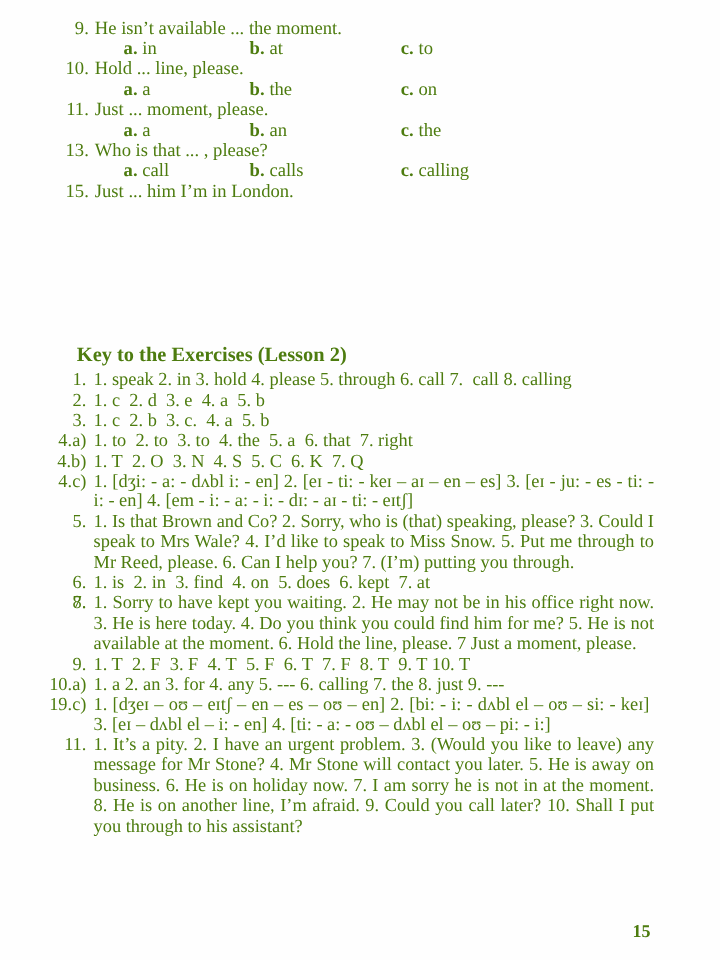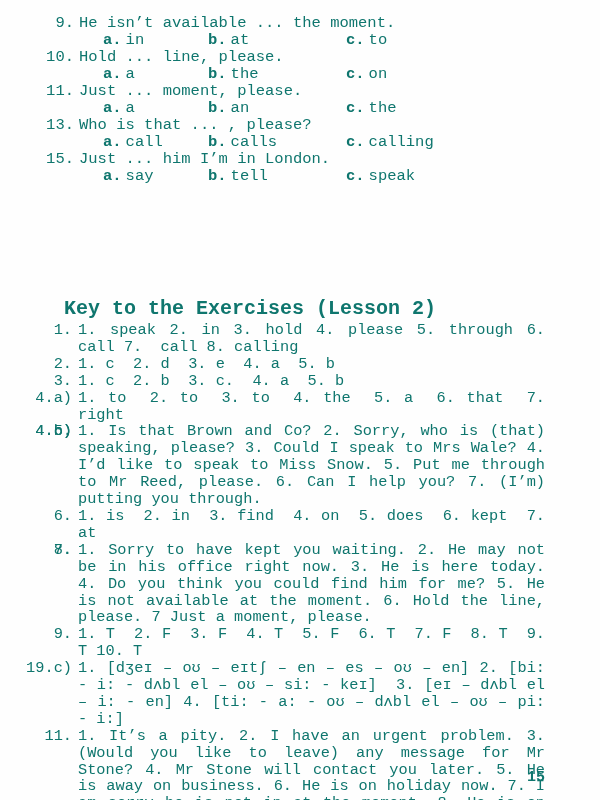--- a/index.html
+++ b/index.html
@@ -1,48 +1,48 @@
 <!DOCTYPE html>
 <html><head>
 <meta charset="utf-8">
 <style>
   html, body { margin: 0; padding: 0; background: #ffffff; }
   .page {
     position: relative;
     width: 600px;
     height: 800px;
     background: #fefefe;
-    color: #0f766e;
-    font-family: Liberation Mono, monospace;
+    color: #4d7c0f;
+    font-family: Liberation Serif, serif;
     overflow: hidden;
   }
 
   
   .questions { position: absolute; top: 15px; left: 0; right: 0; }
   .q-row { font-size: 15.5px; line-height: 17px; white-space: nowrap; }
   .q-num {
     display: inline-block;
     width: 74px;
     text-align: right;
     white-space: pre;
   }
   .q-text { margin-left: 5px; }
   .q-opts { position: relative; height: 17px; font-size: 15.5px; line-height: 17px; }
   .opt { position: absolute; top: 0; white-space: nowrap; }
   .opt-a { left: 103px; }
   .opt-b { left: 208px; }
-  .opt-c { left: 346px; }
+  .opt-c { left: 334px; }
   .opt-letter { font-weight: bold; }
   .opt-word { margin-left: 4px; }
 
   
   .key { position: absolute; top: 284px; left: 0; width: 545px; }
   .key-heading {
-    margin: 16px 0 5px 64px;
-    font-size: 20px;
+    margin: 3px 0 5px 64px;
+    font-size: 17px;
     font-weight: bold;
     line-height: 17px;
   }
   .k-item {
     position: relative;
     padding-left: 78px;
     text-align: justify;
     font-size: 15.3px;
     line-height: 16.9px;
   }
@@ -113,25 +113,20 @@
       <span class="opt opt-b"><span class="opt-letter">b.</span><span class="opt-word">calls</span></span>
       <span class="opt opt-c"><span class="opt-letter">c.</span><span class="opt-word">calling</span></span>
     </div>
   </div>
 
 
   <div class="q-item">
     <div class="q-row">
       <span class="q-num">15.</span><span class="q-text">Just ... him I’m in London.</span>
     </div>
-    <div class="q-opts">
-      <span class="opt opt-a"><span class="opt-letter">a.</span><span class="opt-word">say</span></span>
-      <span class="opt opt-b"><span class="opt-letter">b.</span><span class="opt-word">tell</span></span>
-      <span class="opt opt-c"><span class="opt-letter">c.</span><span class="opt-word">speak</span></span>
-    </div>
   </div>
 </section>
 
   <section class="key">
     <h2 class="key-heading">Key to the Exercises (Lesson 2)</h2>
     <div id="key-items">
   <div class="k-item">
     <span class="k-num">1.</span><span class="k-text">1. speak 2. in 3. hold 4. please 5. through 6. call 7.&nbsp; call 8. calling</span>
   </div>
 
@@ -141,25 +136,25 @@
 
   <div class="k-item">
     <span class="k-num">3.</span><span class="k-text">1. c&nbsp; 2. b&nbsp; 3. c.&nbsp; 4. a&nbsp; 5. b</span>
   </div>
 
   <div class="k-item">
     <span class="k-num">4.a)</span><span class="k-text">1. to&nbsp; 2. to&nbsp; 3. to&nbsp; 4. the&nbsp; 5. a&nbsp; 6. that&nbsp; 7. right</span>
   </div>
 
   <div class="k-item">
-    <span class="k-num">4.b)</span>
+    <span class="k-num">4.b)</span><span class="k-text">1. T&nbsp; 2. O&nbsp; 3. N&nbsp; 4. S&nbsp; 5. C&nbsp; 6. K&nbsp; 7. Q</span>
   </div>
 
   <div class="k-item">
-    <span class="k-num">4.c)</span>
+    <span class="k-num">4.c)</span><span class="k-text">1. [dʒi: - a: - dʌbl i: - en] 2. [eɪ - ti: - keɪ – aɪ – en – es] 3. [eɪ - ju: - es - ti: - i: - en] 4. [em - i: - a: - i: - dɪ: - aɪ - ti: - eɪtʃ]</span>
   </div>
 
   <div class="k-item">
     <span class="k-num">5.</span><span class="k-text">1. Is that Brown and Co? 2. Sorry, who is (that) speaking, please? 3. Could I speak to Mrs Wale? 4. I’d like to speak to Miss Snow. 5. Put me through to Mr Reed, please. 6. Can I help you? 7. (I’m) putting you through.</span>
   </div>
 
   <div class="k-item">
     <span class="k-num">6.</span><span class="k-text">1. is&nbsp; 2. in&nbsp; 3. find&nbsp; 4. on&nbsp; 5. does&nbsp; 6. kept&nbsp; 7. at</span>
   </div>
 
@@ -168,20 +163,23 @@
   </div>
 
   <div class="k-item">
     <span class="k-num">8.</span><span class="k-text">1. Sorry to have kept you waiting. 2. He may not be in his office right now. 3. He is here today. 4. Do you think you could find him for me? 5. He is not available at the moment. 6. Hold the line, please. 7 Just a moment, please.</span>
   </div>
 
   <div class="k-item">
     <span class="k-num">9.</span><span class="k-text">1. T&nbsp; 2. F&nbsp; 3. F&nbsp; 4. T&nbsp; 5. F&nbsp; 6. T&nbsp; 7. F&nbsp; 8. T&nbsp; 9. T 10. T</span>
   </div>
 
+  <div class="k-item">
+    <span class="k-num">10.a)</span><span class="k-text">1. a 2. an 3. for 4. any 5. --- 6. calling 7. the 8. just 9. ---</span>
+  </div>
 
 
   <div class="k-item">
     <span class="k-num">19.c)</span><span class="k-text">1. [dʒeɪ – oʊ – eɪtʃ – en – es – oʊ – en] 2. [bi: - i: - dʌbl el – oʊ – si: - keɪ]&nbsp; 3. [eɪ – dʌbl el – i: - en] 4. [ti: - a: - oʊ – dʌbl el – oʊ – pi: - i:]</span>
   </div>
 
   <div class="k-item">
     <span class="k-num">11.</span><span class="k-text">1. It’s a pity. 2. I have an urgent problem. 3. (Would you like to leave) any message for Mr Stone? 4. Mr Stone will contact you later. 5. He is away on business. 6. He is on holiday now. 7. I am sorry he is not in at the moment. 8. He is on another line, I’m afraid. 9. Could you call later? 10. Shall I put you through to his assistant?</span>
   </div>
 </div>

